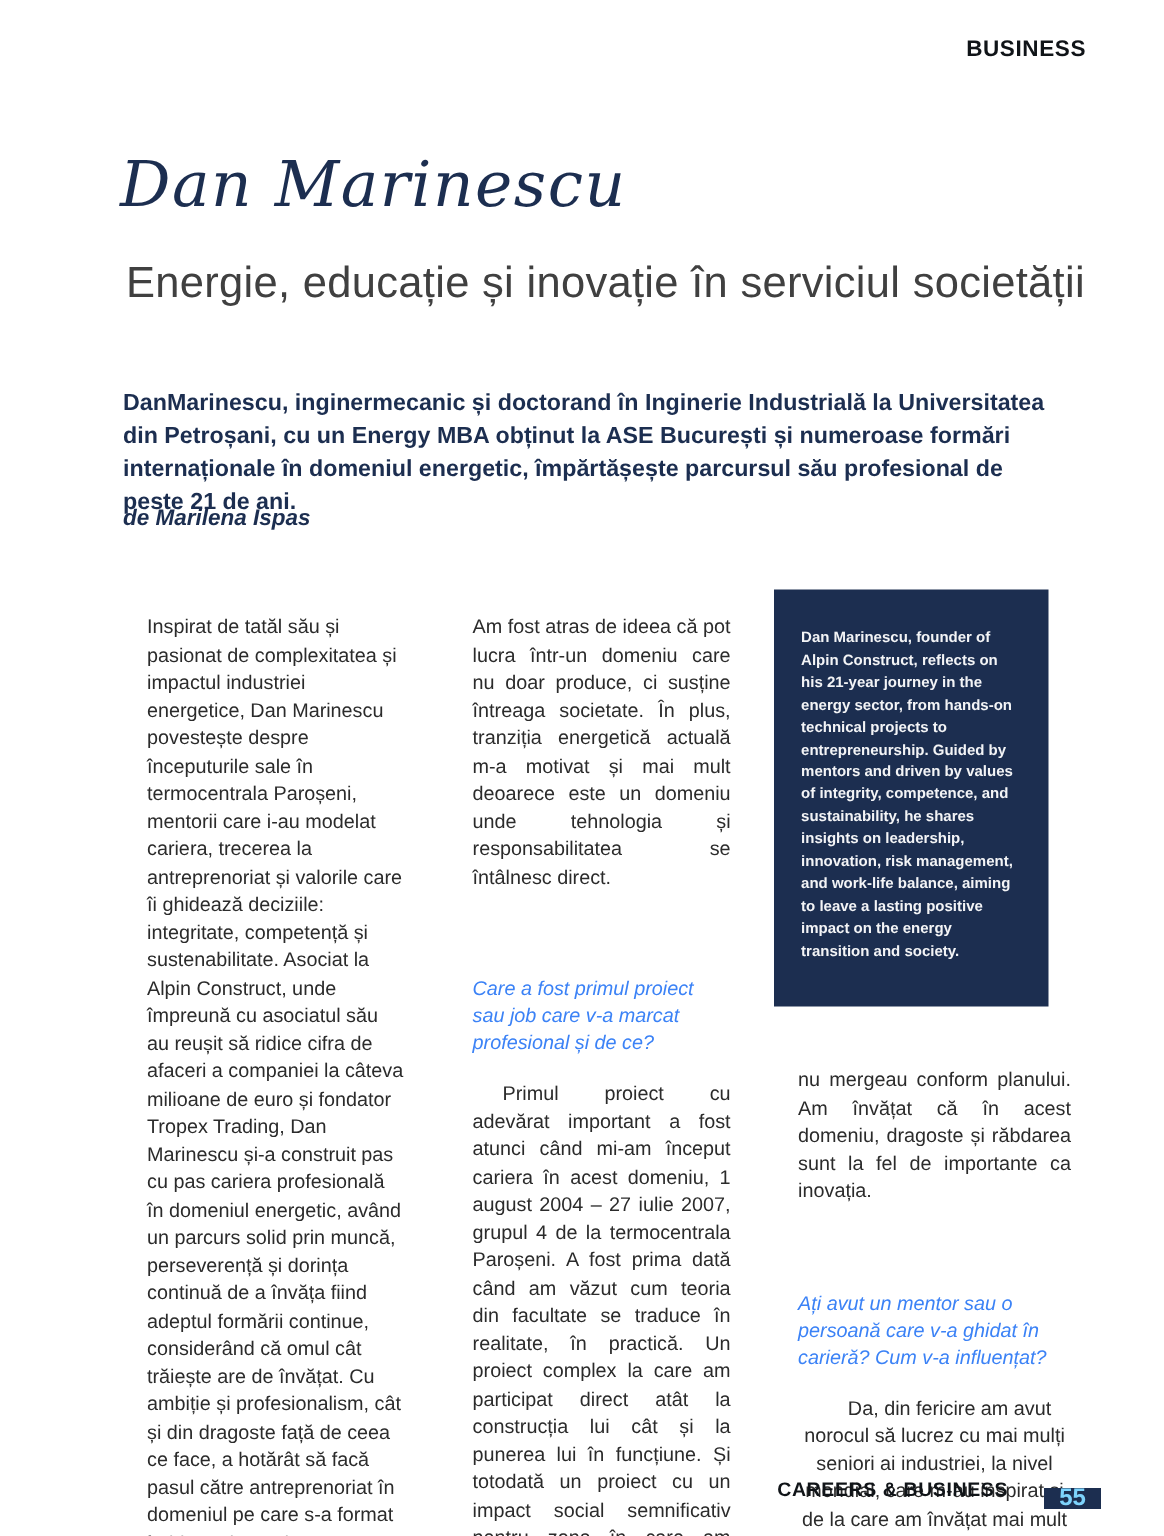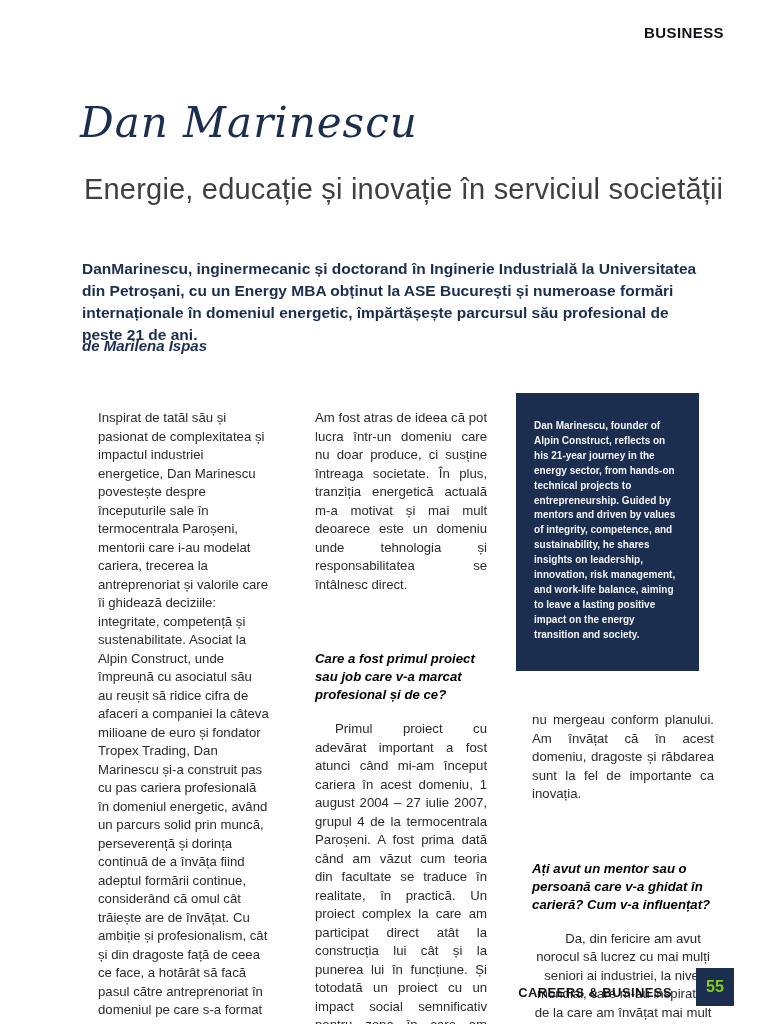--- a/index.html
+++ b/index.html
@@ -43,21 +43,21 @@
     display: flex; gap: 13px;
   }
   .col { font-size: 13.2px; line-height: 18.5px; color: #2b2b2b; }
   .col-1 { width: 206px; }
   .col-2 { width: 206px; }
   .col-3 { width: 216px; }
   .col p { margin: 16px; }
   .just { text-align: justify; }
   .indent { text-indent: 20px; }
   .q {
-    font-weight: bold; font-style: italic; color: #000000;
+    font-weight: normal; font-style: italic; color: #3b82f6;
     margin: 0; line-height: 18px;
   }
   .gap-lg { height: 58px; }
   .gap-md { height: 24px; }
   .pull-quote-box {
     width: 147px;
     background: #1c2e50;
     color: #f3f4f6;
     font-weight: bold;
     font-size: 10px; line-height: 14.9px;
@@ -65,23 +65,23 @@
     min-height: 226px;
   }
   .centered { text-align: center; }
   .footer-label {
     position: absolute; right: 104px; bottom: 24px;
     font-size: 13px; font-weight: bold; letter-spacing: 0.4px;
     color: #101418;
   }
   .page-number {
     position: absolute; right: 42px; bottom: 18px;
-    background: #1c2e50; color: #84cc16;
+    background: #1c2e50; color: #7dd3fc;
     font-size: 16px; font-weight: bold;
-    width: 38px; height: 38px;
+    width: 38px; height: 14px;
     display: flex; align-items: center; justify-content: center;
   }
 </style>
 </head>
 <body>
 
 <div class="section-label">BUSINESS</div>
 
 <h1 class="title" style="margin:0;">Dan Marinescu</h1>
 

